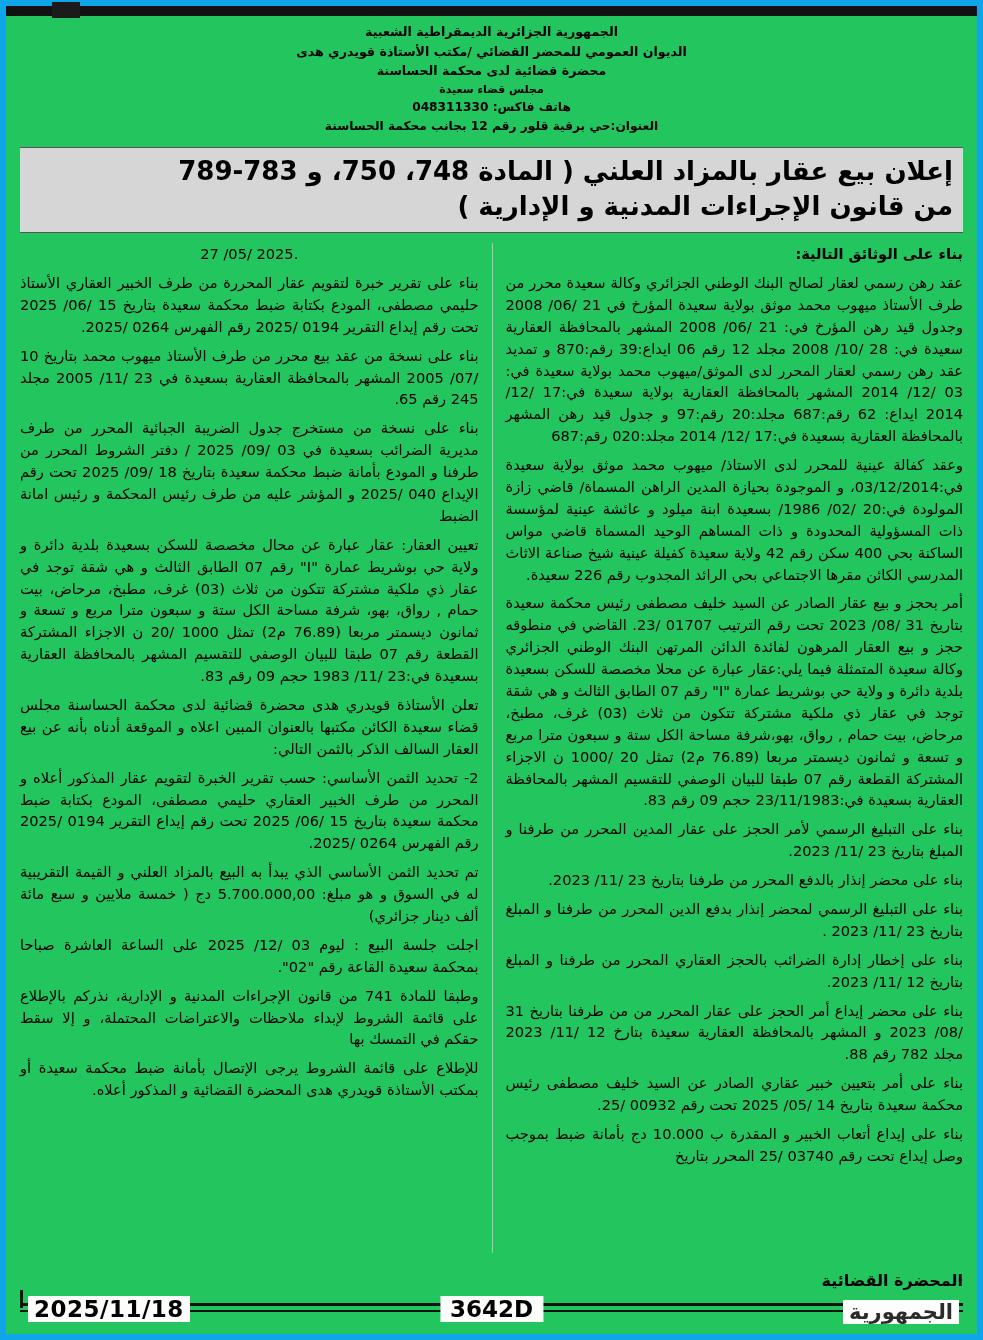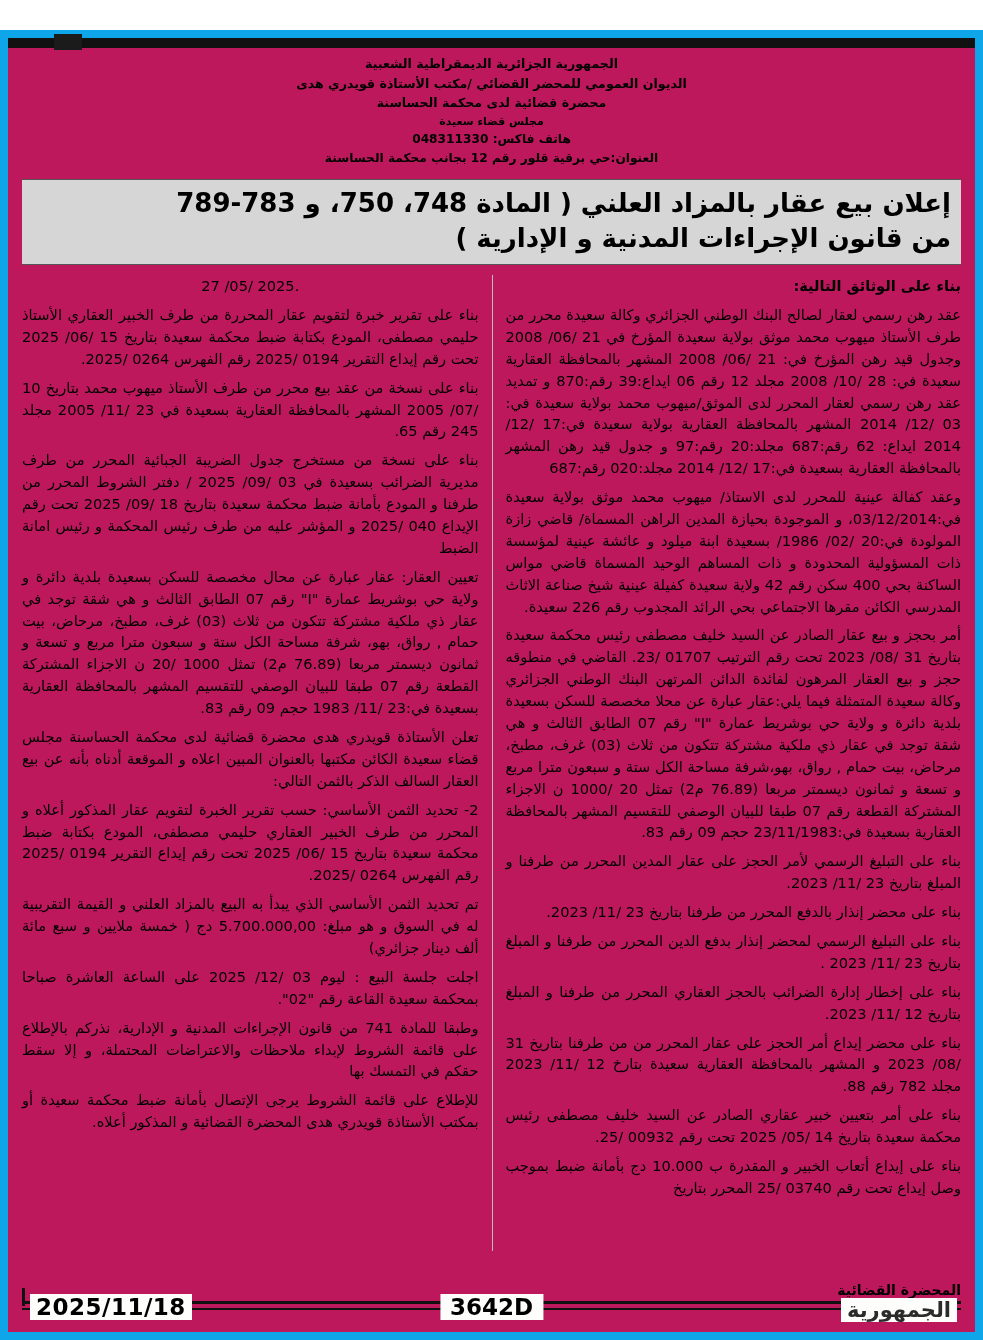--- a/index.html
+++ b/index.html
@@ -5,24 +5,23 @@
   html,body{margin:0;padding:0;background:#ffffff;}
   body{
     width:983px;height:1340px;
     font-family:"DejaVu Sans", sans-serif;
     color:#000;
     position:relative;
     overflow:hidden;
   }
   .page{
     position:absolute; inset:0;
-    background:#be185d;
-    border:8px solid #0ea5e9;
+    background:#22c55e;
+    border:6px solid #0ea5e9;
     box-sizing:border-box;
-    margin-top:30px;
   }
   .topbar{
     position:absolute;top:0;left:0;right:0;height:10px;background:#111;
   }
   .topbadge{
     position:absolute;top:-4px;left:46px;width:28px;height:16px;background:#1b1b1b;
   }
   .inner{
     position:absolute; top:16px; left:14px; right:14px; bottom:52px;
   }
@@ -82,22 +81,22 @@
     font-size:14.6px;
     margin:0 0 6px 0;
     direction:ltr;
   }
   
   .footer{
     position:absolute;
     left:14px;right:14px;bottom:10px;height:40px;
   }
   .sig{
-    position:absolute;right:0;bottom:24px;
-    font-weight:bold;font-size:14px;
+    position:absolute;right:0;bottom:34px;
+    font-weight:bold;font-size:16px;
   }
   .footrule{
     position:absolute;left:0;right:0;bottom:18px;height:0;
     border-top:3px solid #111;
   }
   .footrule2{
     position:absolute;left:0;right:0;bottom:12px;height:0;
     border-top:2px solid #111;
   }
   .footdate{

